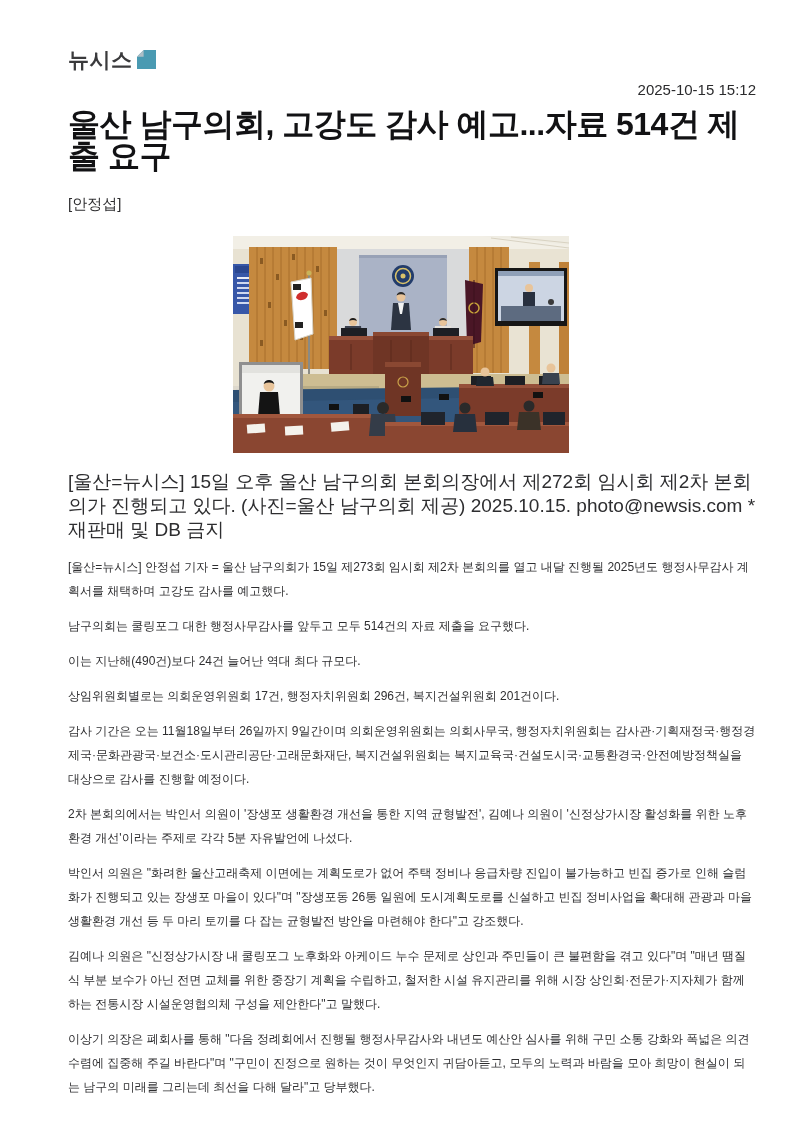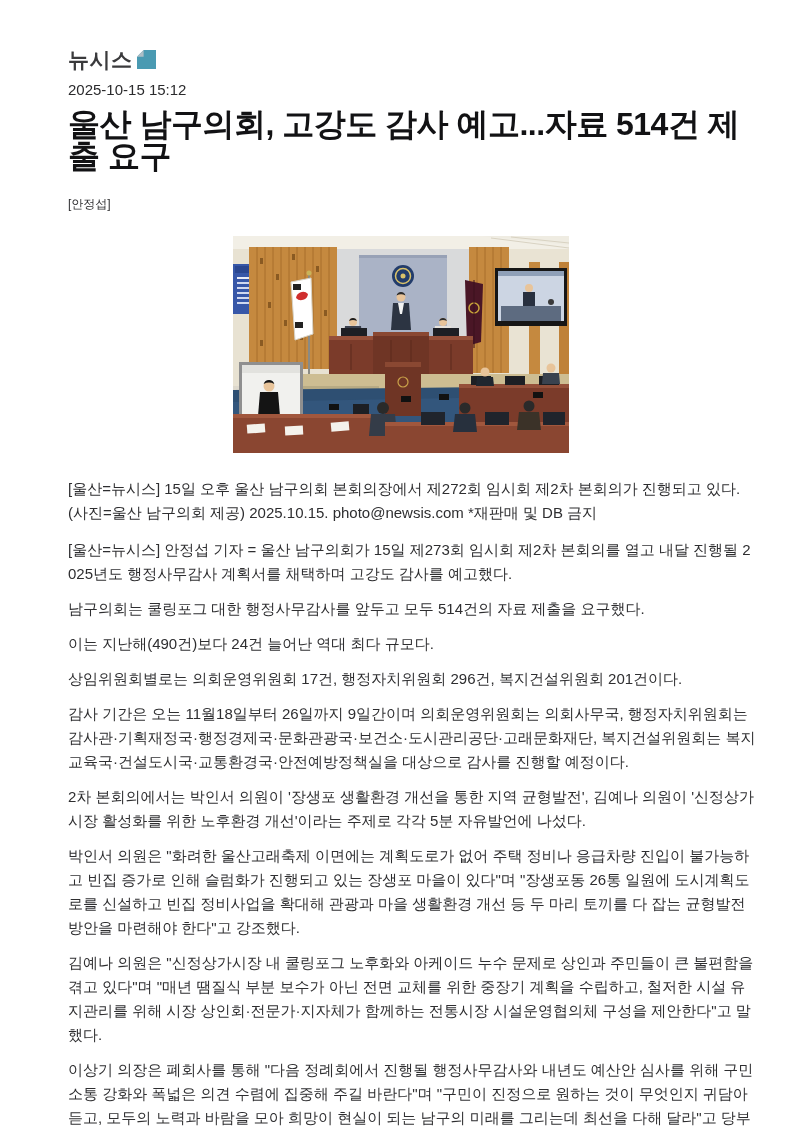--- a/index.html
+++ b/index.html
@@ -26,61 +26,61 @@
   }
   .logo-text {
     font-size: 21px;
     font-weight: bold;
     color: #3a3a3c;
     letter-spacing: 0.5px;
     line-height: 24px;
   }
   .logo-icon { width: 19px; height: 19px; margin-top: 2px; }
   .timestamp {
-    text-align: left;
+    text-align: right;
     font-size: 15px;
     color: #2b2b2d;
     margin-top: 6px;
     line-height: 20px;
   }
   .title {
     font-size: 32px;
     font-weight: bold;
     color: #121214;
     letter-spacing: -0.5px;
     line-height: 32px;
     margin-top: 8px;
   }
   .byline {
-    font-size: 12px;
+    font-size: 15px;
     color: #2e2e30;
     margin-top: 22px;
     line-height: 20px;
   }
   
   .photo-wrap {
     margin-top: 22px;
     margin-left: 165px;
     width: 336px;
     height: 217px;
     background: #ddd8cc;
     overflow: hidden;
   }
   .photo-wrap svg { display: block; width: 336px; height: 217px; }
   
   .caption {
-    margin-top: 24px;
-    font-size: 15px;
+    margin-top: 17px;
+    font-size: 19px;
     line-height: 24px;
     color: #2e2e30;
     word-break: break-all;
   }
   .article-body { margin-top: 13px; }
   .article-body p {
-    font-size: 15px;
+    font-size: 12px;
     line-height: 24px;
     color: #2e2e30;
     margin-bottom: 11px;
     word-break: break-all;
   }
 </style>
 </head>
 <body>
 
 <div class="page">

